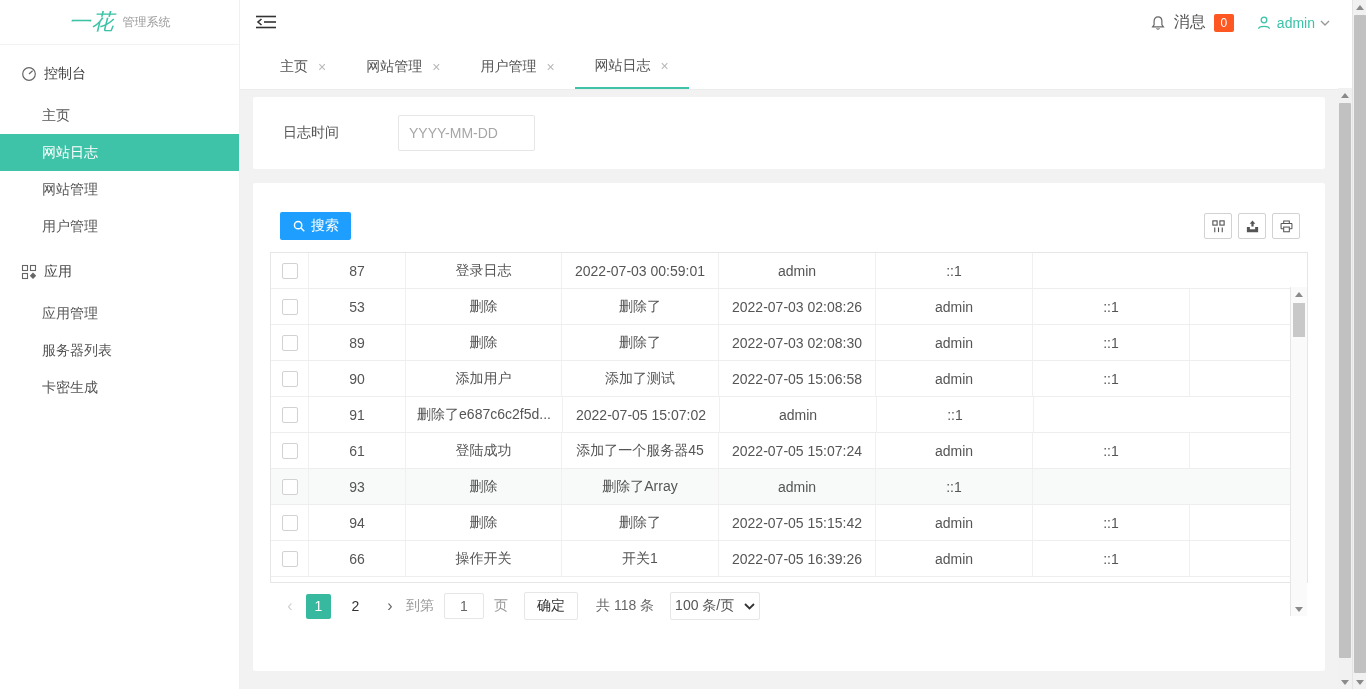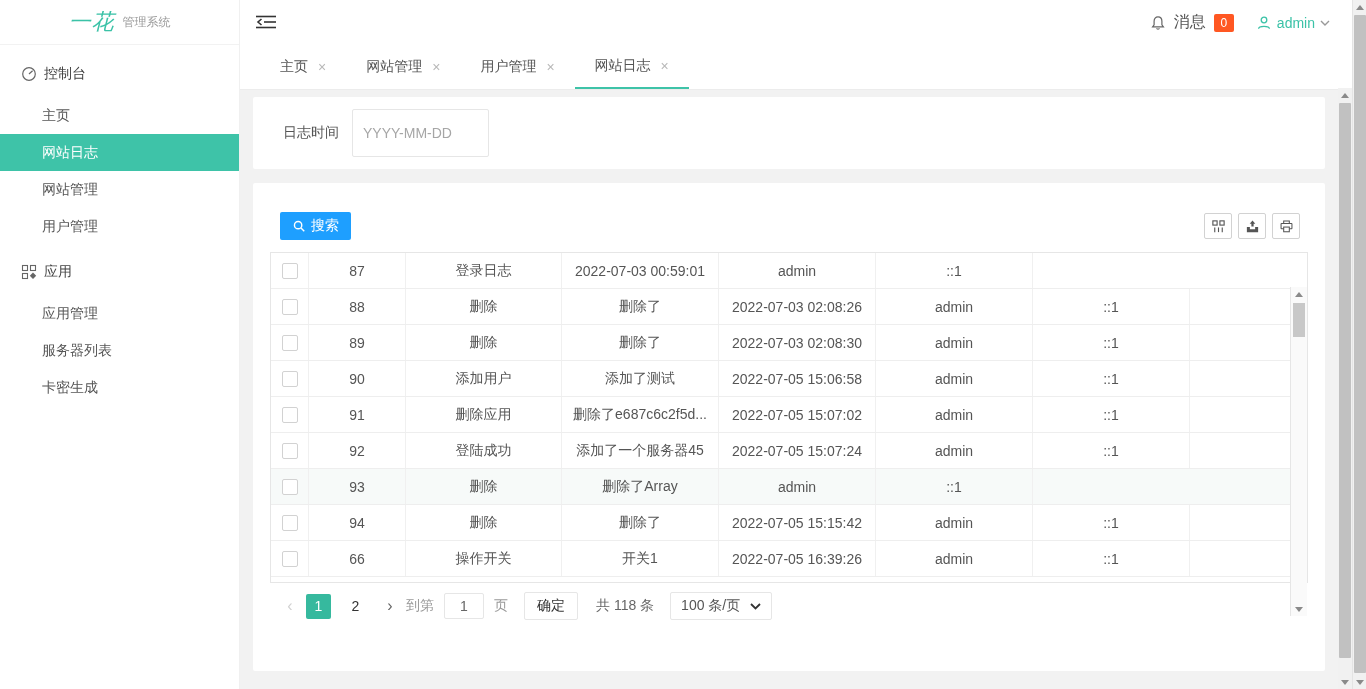--- a/index.html
+++ b/index.html
@@ -31,24 +31,24 @@
 
   
   .tabbar { position:absolute; left:240px; top:45px; width:1098px; height:45px; background:#fff;
     border-bottom:1px solid #ececec; display:flex; align-items:stretch; padding-left:20px; z-index:3; }
   .tab { display:flex; align-items:center; padding:0 20px; font-size:14px; color:#555; cursor:pointer; position:relative; }
   .tab .close { color:#b8b8b8; font-size:14px; margin-left:10px; cursor:pointer; }
   .tab.active { border-bottom:2px solid #3ec3a8; }
 
   
   .content { position:absolute; left:240px; top:90px; width:1098px; height:599px; background:#f2f2f2; overflow:hidden; }
-  .card { background:#fff; border-radius:2px; }
+  .card { background:#fff; border-radius:2px;gap:46px; }
   .filter-card { margin:7px 13px 0; height:72px; display:flex; align-items:center; padding-left:30px; }
   .filter-label { font-size:14px; color:#555; }
-  .date-input { width:137px; height:48px; margin-left:13px; border:1px solid #e6e6e6; border-radius:2px;
+  .date-input { width:137px; height:36px; margin-left:13px; border:1px solid #e6e6e6; border-radius:2px;
     padding:0 10px; font-size:14px; color:#555; outline:none; }
   .date-input::placeholder { color:#a6a6a6; }
 
   .table-card { margin:14px 13px 0; height:488px; position:relative; }
   .toolbar { display:flex; align-items:center; justify-content:space-between; padding:29px 25px 0 27px; }
   .search-btn { height:28px; background:#1E9FFF; color:#fff; border:none; border-radius:2px;
     font-size:14px; padding:0 12px; display:inline-flex; align-items:center; gap:5px; cursor:pointer; }
   .tool-icons { display:flex; gap:6px; }
   .tool-btn { width:28px; height:26px; border:1px solid #d2d2d2; background:#fff; border-radius:2px;
     display:inline-flex; align-items:center; justify-content:center; cursor:pointer; }
@@ -91,21 +91,21 @@
     border-radius:2px; margin:0 6px; cursor:pointer; color:#333; }
   .pg-page.active { background:#36b99e; color:#fff; }
   .pg-next { color:#666; font-size:16px; width:20px; text-align:center; margin-left:6px; cursor:pointer; }
   .pg-goto-label,.pg-unit { color:#999; margin:0 6px; }
   .pg-input { width:40px; height:26px; border:1px solid #e6e6e6; border-radius:2px; text-align:center;
     color:#666; font-size:14px; outline:none; margin:0 4px; }
   .pg-confirm { height:28px; border:1px solid #e6e6e6; background:#fff; border-radius:2px; padding:0 12px;
     font-size:14px; color:#333; margin:0 10px; cursor:pointer; }
   .pg-total { margin:0 8px; color:#666; }
   .pg-size { height:28px; border:1px solid #e6e6e6; border-radius:2px; display:inline-flex; align-items:center;
-    gap:10px; padding:0 10px; margin-left:8px; color:#555; cursor:pointer; background:#fff; }
+    gap:10px; padding:0 4px; margin-left:8px; color:#555; cursor:pointer; background:#fff; }
 
   
   .vscroll { position:absolute; top:0; width:14px; background:#f1f1f1; z-index:10; }
   .vscroll .sb-arr { position:absolute; left:0; width:14px; height:14px; display:flex; align-items:center; justify-content:center; }
   .vscroll .sb-thumb { position:absolute; left:1px; width:12px; background:#c1c1c1; border-radius:1px; }
   .scroll-content { left:1338px; top:88px; height:601px; }
   .scroll-page { left:1352px; height:689px; border-left:1px solid #e4e4e4; }
 
   svg { display:block; }
 </style>
@@ -272,21 +272,21 @@
             <div class="td c-op">登录日志</div>
             <div class="td c-time">2022-07-03 00:59:01</div>
             <div class="td c-user">admin</div>
             <div class="td c-ip">::1</div>
             <div class="td c-fill"></div>
           </div>
           <div class="tr">
             <div class="td c-check">
               <div class="checkbox"></div>
             </div>
-            <div class="td c-num">88</div>
+            <div class="td c-num">53</div>
             <div class="td c-op">删除</div>
             <div class="td c-info">删除了</div>
             <div class="td c-time">2022-07-03 02:08:26</div>
             <div class="td c-user">admin</div>
             <div class="td c-ip">::1</div>
             <div class="td c-fill"></div>
           </div>
           <div class="tr">
             <div class="td c-check">
               <div class="checkbox"></div>
@@ -309,32 +309,31 @@
             <div class="td c-time">2022-07-05 15:06:58</div>
             <div class="td c-user">admin</div>
             <div class="td c-ip">::1</div>
             <div class="td c-fill"></div>
           </div>
           <div class="tr">
             <div class="td c-check">
               <div class="checkbox"></div>
             </div>
             <div class="td c-num">91</div>
-            <div class="td c-op">删除应用</div>
             <div class="td c-info">删除了e687c6c2f5d...</div>
             <div class="td c-time">2022-07-05 15:07:02</div>
             <div class="td c-user">admin</div>
             <div class="td c-ip">::1</div>
             <div class="td c-fill"></div>
           </div>
           <div class="tr">
             <div class="td c-check">
               <div class="checkbox"></div>
             </div>
-            <div class="td c-num">92</div>
+            <div class="td c-num">61</div>
             <div class="td c-op">登陆成功</div>
             <div class="td c-info">添加了一个服务器45</div>
             <div class="td c-time">2022-07-05 15:07:24</div>
             <div class="td c-user">admin</div>
             <div class="td c-ip">::1</div>
             <div class="td c-fill"></div>
           </div>
           <div class="tr tr-hover">
             <div class="td c-check">
               <div class="checkbox"></div>

